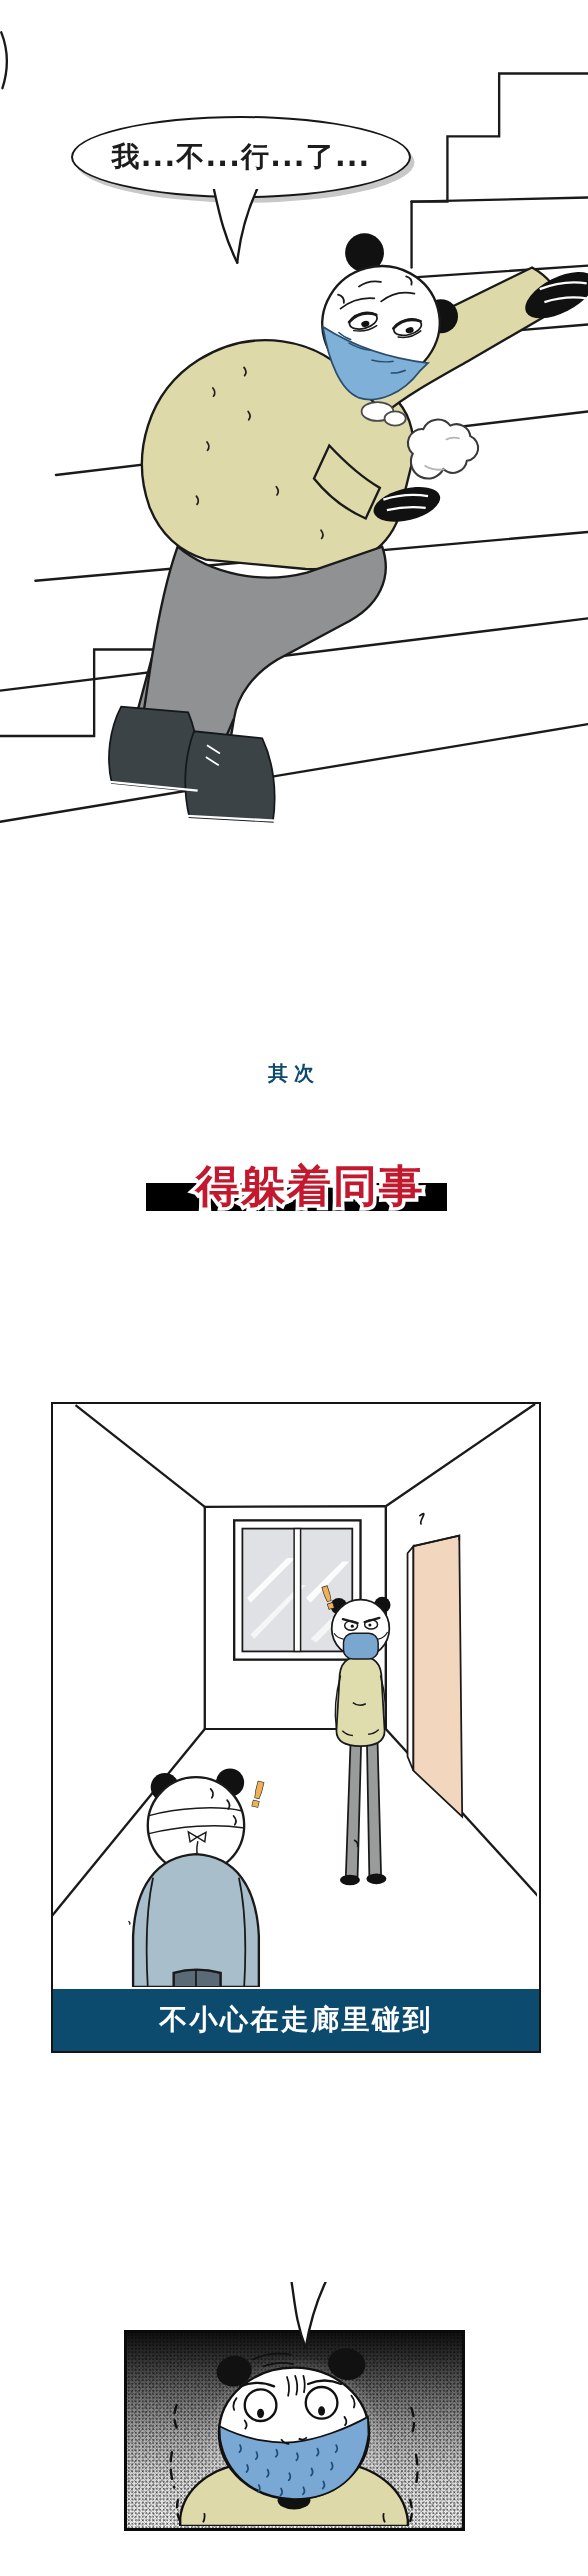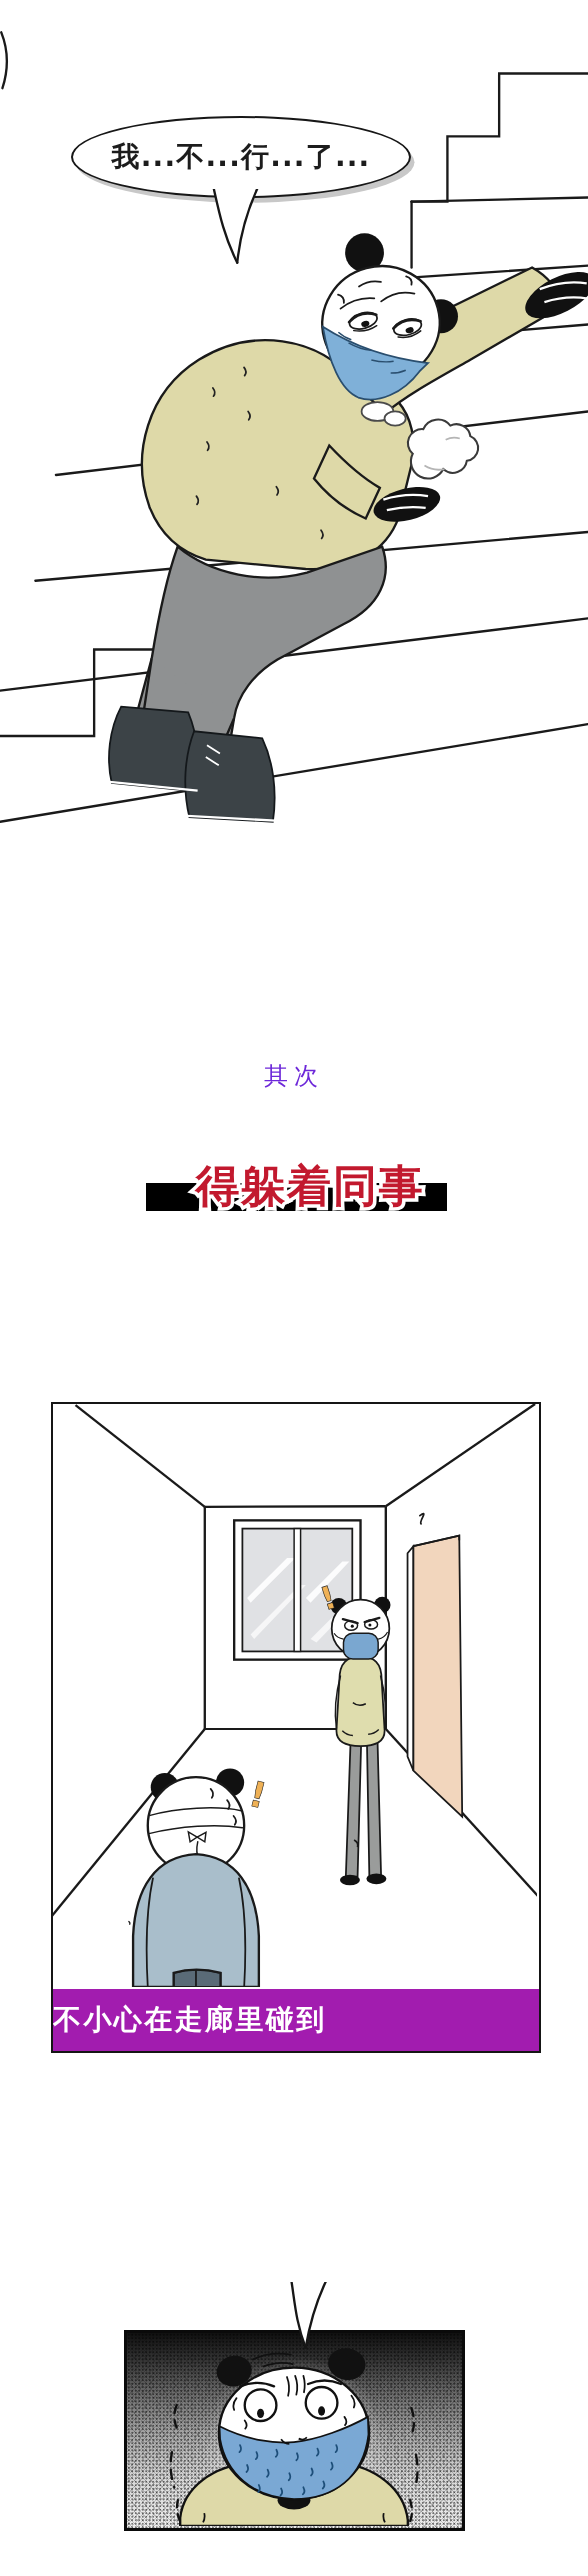--- a/index.html
+++ b/index.html
@@ -25,21 +25,21 @@
   }
   #bubble1{left:71px;top:116px;width:336px;height:78px;box-shadow:4.1px 5.3px 0 -0.6px #c8c8c8;}
   #bubble1 .bubble-text{font-size:28px;}
   #bubble2{left:81px;top:2222px;width:435px;height:65px;box-shadow:-4.7px 4.7px 0 -0.6px #c8c8c8;}
   #bubble2 .bubble-text{font-size:29px;}
   .tail{position:absolute;z-index:31;}
 
   
   #lead-in{
     position:absolute;left:0;top:1060px;width:588px;
-    text-align:center;color:#6d28d9;font-size:24px;font-weight:400;
+    text-align:center;color:#0c4a6e;font-size:20px;font-weight:700;
     letter-spacing:5.9px;z-index:5;
   }
   #headline-bar{
     position:absolute;left:146px;top:1183px;width:301px;height:28px;
     background:#000;z-index:5;
   }
   #headline-wrap{
     position:absolute;left:0;top:1157px;width:588px;height:65px;
     display:flex;align-items:center;justify-content:center;z-index:6;
   }
@@ -54,22 +54,22 @@
   }
   .headline-fill{color:#c2192e;}
 
   
   #panel-hallway{
     position:absolute;left:51px;top:1402px;width:490px;height:651px;
     border:2.9px solid #151515;box-sizing:border-box;background:#fff;
     overflow:hidden;z-index:4;
   }
   #caption-bar{
-    position:absolute;left:0;right:0;bottom:0;height:62px;background:#a21caf;
-    display:flex;align-items:center;z-index:3;
+    position:absolute;left:0;right:0;bottom:0;height:62px;background:#0c4a6e;
+    display:flex;align-items:center;justify-content:center;z-index:3;
   }
   #caption-bar .caption-text{
     color:#fff;font-size:28px;font-weight:700;letter-spacing:2.4px;white-space:nowrap;
   }
 
   
   #panel-closeup{
     position:absolute;left:124px;top:2330px;width:341px;height:201px;
     border:3.5px solid #0a0a0a;box-sizing:border-box;
     overflow:hidden;z-index:10;

